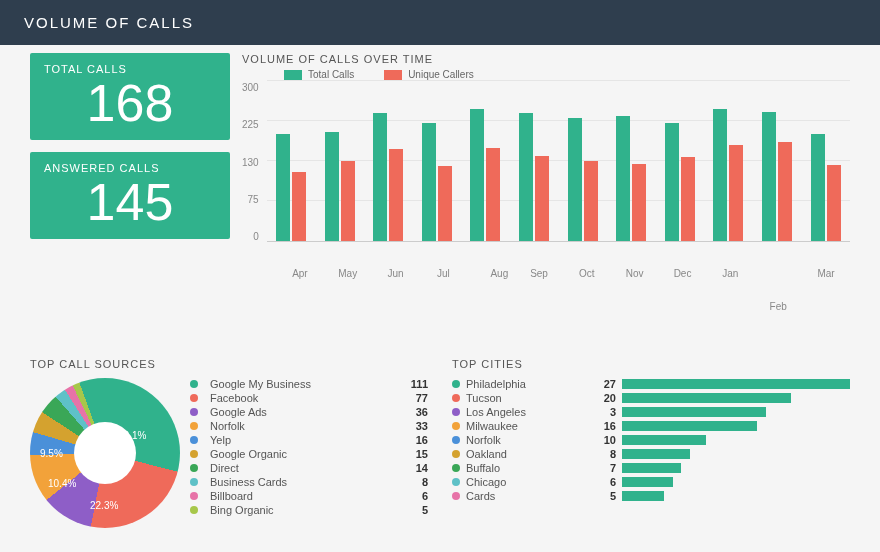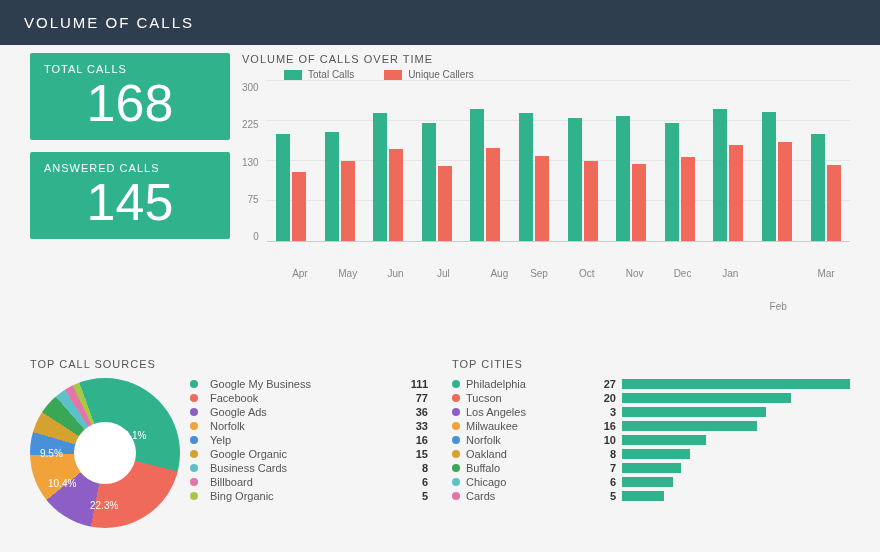--- a/index.html
+++ b/index.html
@@ -193,20 +193,25 @@
               <span class="dot" style="background:#4a90d9"></span>
               <span class="src-name">Yelp</span>
               <span class="src-val">16</span>
             </div>
             <div class="src-row">
               <span class="dot" style="background:#d4a22f"></span>
               <span class="src-name">Google Organic</span>
               <span class="src-val">15</span>
             </div>
             <div class="src-row">
+              <span class="dot" style="background:#3aa757"></span>
+              <span class="src-name">Direct</span>
+              <span class="src-val">14</span>
+            </div>
+            <div class="src-row">
               <span class="dot" style="background:#5ec1c7"></span>
               <span class="src-name">Business Cards</span>
               <span class="src-val">8</span>
             </div>
             <div class="src-row">
               <span class="dot" style="background:#e773a8"></span>
               <span class="src-name">Billboard</span>
               <span class="src-val">6</span>
             </div>
             <div class="src-row">

